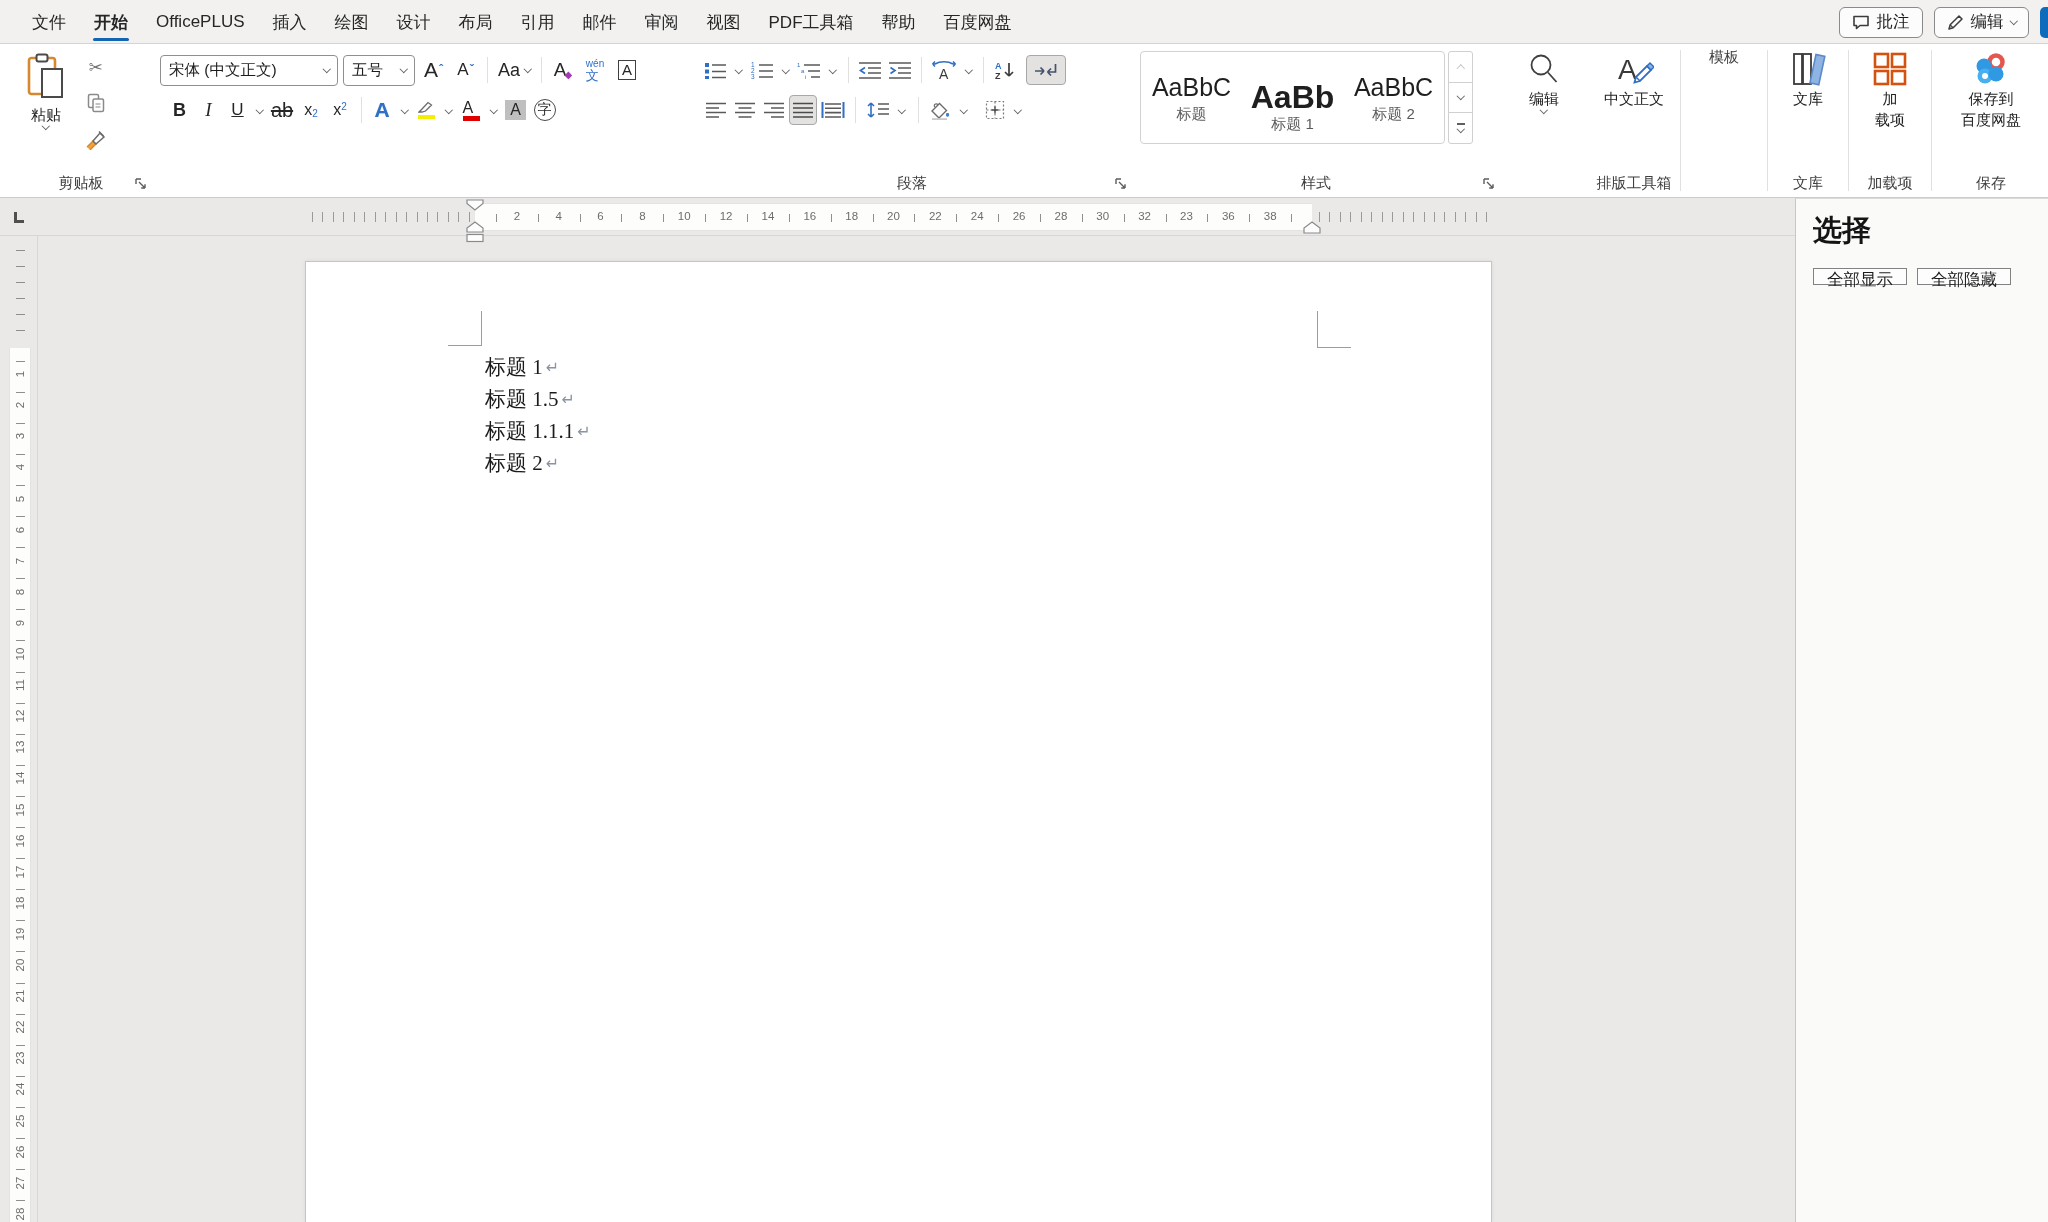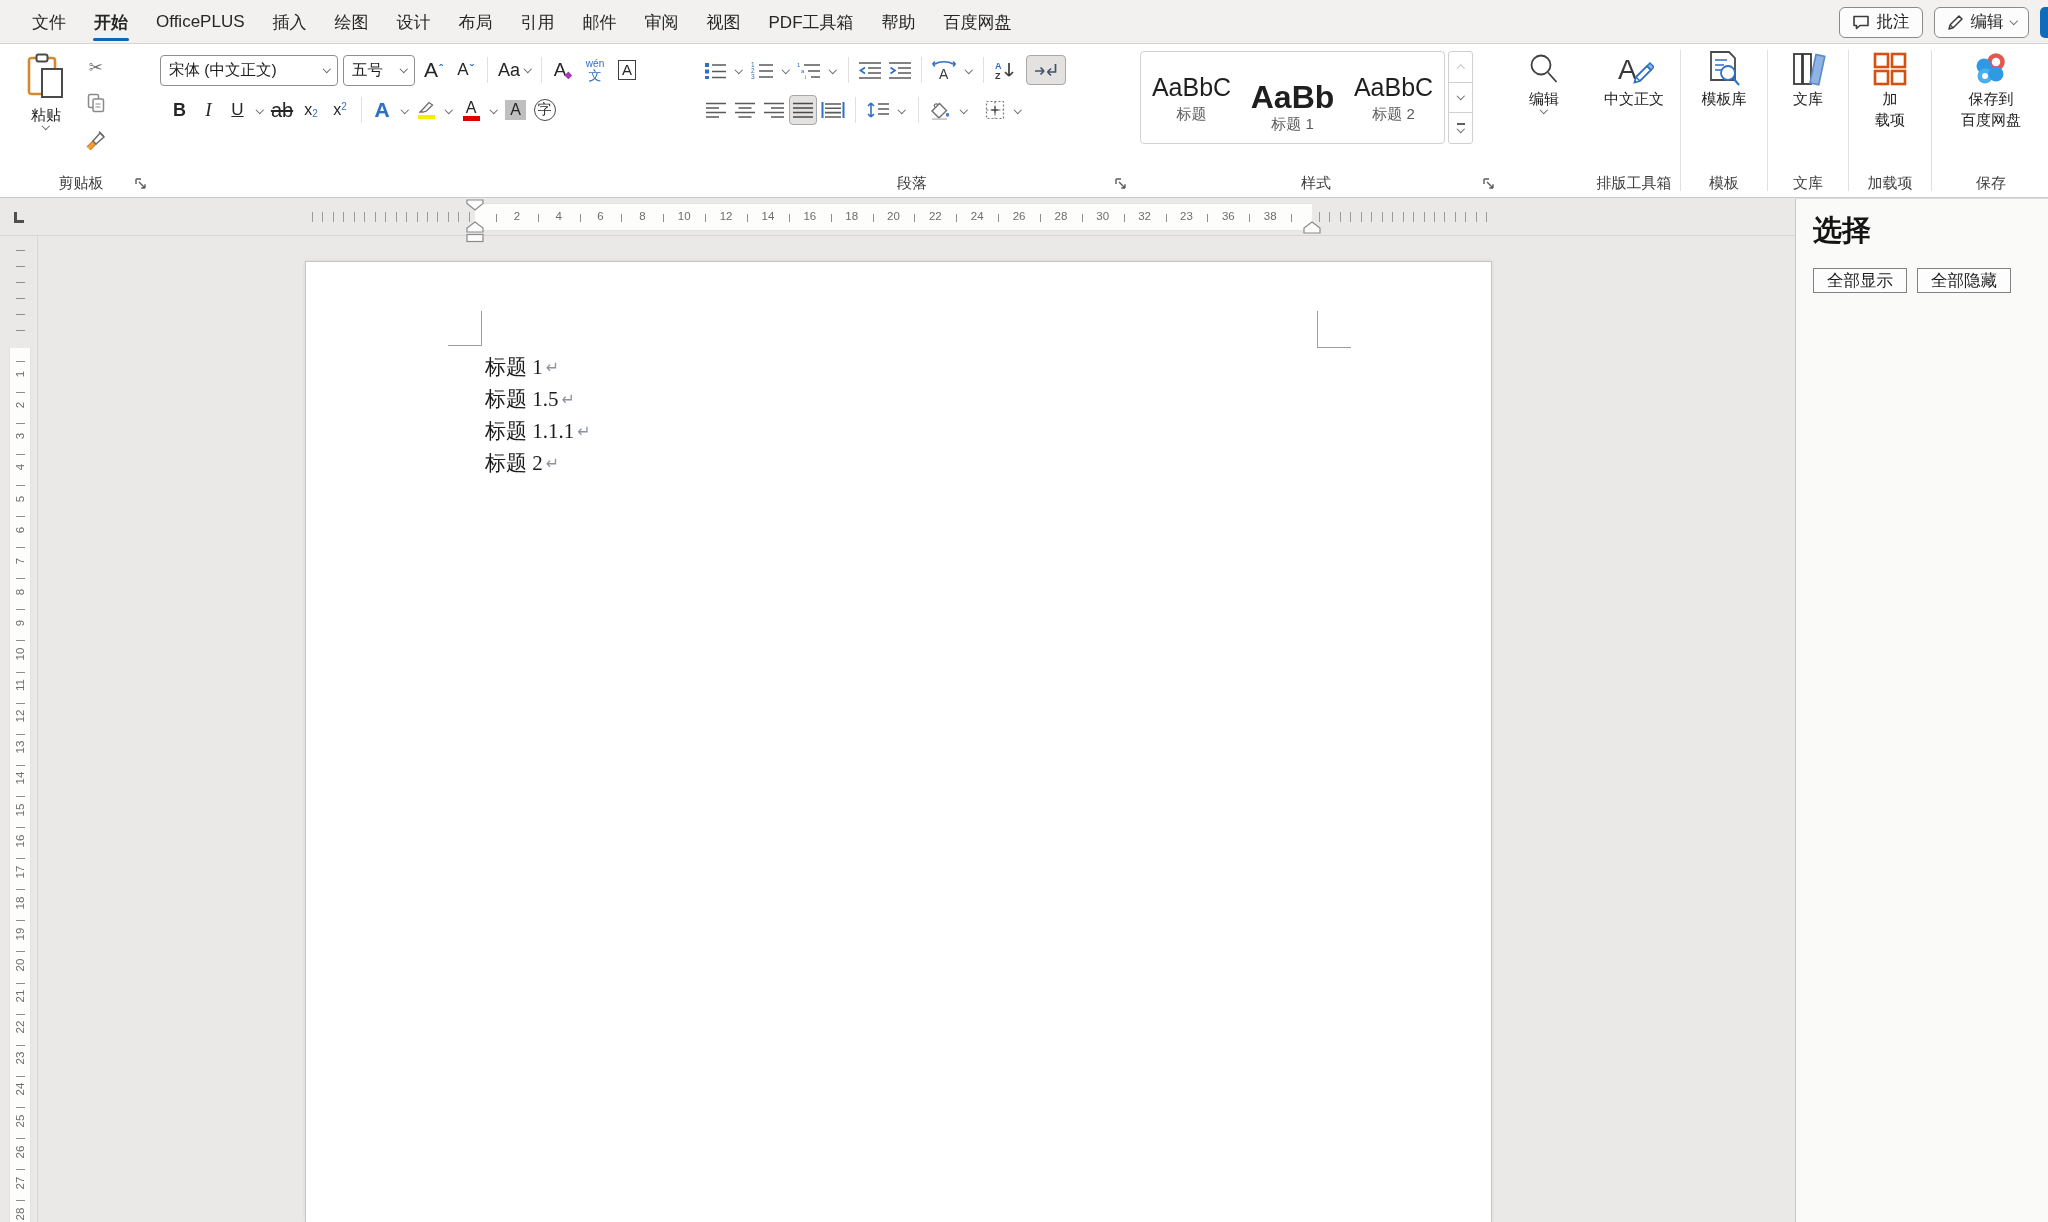--- a/index.html
+++ b/index.html
@@ -34,21 +34,21 @@
   .rlabel { height:27px; position:relative; display:flex; align-items:center; justify-content:center; font-size:15px; color:#3f3f3f; }
   .dlg { position:absolute; right:5px; bottom:7px; width:13px; height:13px; }
   .rsep { width:1px; background:#e2e0de; margin:6px 0; flex:0 0 aupx; }
   .rrow { display:flex; align-items:center; height:40px; }
   .icbtn { display:flex; align-items:center; justify-content:center; height:30px; min-width:27px; border-radius:4px; padding:0 2px; }
   .icbtn.pressed { background:#e3e2e1; border:1px solid #a8a8a8; }
   .combo { height:31px; border:1px solid #8f8f8f; border-radius:4px; background:#fff;
     display:flex; align-items:center; padding:0 8px; font-size:15.5px; color:#1c1c1c; justify-content:space-between; }
   .bigbtn { display:flex; flex-direction:column; align-items:center; padding-top:7px; gap:2px; font-size:15px; color:#232323; line-height:19px; cursor:default; }
   .bicon { height:36px; display:flex; align-items:center; justify-content:center; }
-  .stackbar { display:inline-flex; flex-direction:column; align-items:center; line-height:1; }
+  .stackbar { display:inline-flex; flex-direction:column; line-height:1; }
   .stackbar .bar { width:17px; height:4.5px; margin-top:1.5px; }
   .caret { color:#2f6fc4; font-weight:700; font-size:12px; margin-left:1px; line-height:1; }
 
   
   .gallery { display:flex; border:1px solid #d4d2d0; border-radius:4px; height:93px; margin-top:7px; background:#fff; overflow:hidden; }
   .gst { width:101px; display:flex; flex-direction:column; align-items:center; justify-content:center; cursor:default; }
   .gsp { font-size:25px; color:#1f1f1f; line-height:30px; }
   .gsp.b1 { font-size:32px; font-weight:700;margin-top:21px; }
   .gsl { font-size:15px; color:#5a5a5a; margin-top:3px; }
   .gscroll { width:25px; display:flex; flex-direction:column; margin:7px 0 7px 3px; height:93px; }
@@ -82,21 +82,21 @@
   .doc { position:absolute; left:179px; top:89px; }
   .docline { height:32px; display:flex; align-items:center;
     font-family:"Liberation Serif","DejaVu Serif",serif; font-size:21px; color:#1b1b1b; }
   .pmark { color:#8b94a4; font-size:16px; margin-left:3px; font-family:"DejaVu Sans",sans-serif; }
 
   
   .sidepanel { position:absolute; left:1795px; top:0; right:0; bottom:0; background:#fafaf9;
     border-left:1px solid #c9c7c5; border-top:1px solid #dddbd9; padding:12px 17px; }
   .panel-title { font-size:29px; font-weight:600; color:#141414; }
   .panel-btns { margin-top:17px; display:flex; gap:10px; }
-  .pbtn { height:25px; padding:0 13px; border:1px solid #828282; background:#fdfdfd; font-size:16.5px; color:#1c1c1c; font-family:inherit; }
+  .pbtn { height:17px; padding:0 13px; border:1px solid #828282; background:#fdfdfd; font-size:16.5px; color:#1c1c1c; font-family:inherit; }
 
   svg { display:block; }
   .ticon { display:flex; align-items:center; justify-content:center; }
 </style>
 </head>
 <body>
 
 <div class="menubar">
   <div class="menu-items" id="menu-items">
       <div class="menu-item">文件</div>
@@ -486,33 +486,20 @@
             </div>
             <div>中文正文</div>
           </div>
         </div>
         <div class="rlabel">
           <span>排版工具箱</span>
         </div>
       </div>
       <div class="rsep"></div>
       <div class="rgroup" style="width: 86px;">
-        <div class="rbody center">
-          <div class="bigbtn">
-            <div class="bicon">
-              <svg width="38" height="38" viewBox="0 0 38 38">
-                <path d="M6 2 h18 l6 6 v22 H6 z" fill="#fff" stroke="#4a4a4a" stroke-width="1.8"></path>
-                <path d="M10 10 h12 M10 15 h9 M10 20 h7" stroke="#2f6fc4" stroke-width="1.6"></path>
-                <circle cx="23" cy="23" r="7" fill="#fff" stroke="#2f6fc4" stroke-width="1.8"></circle>
-                <path d="M28 28 L34 35" stroke="#2f6fc4" stroke-width="2"></path>
-              </svg>
-            </div>
-            <div>模板库</div>
-          </div>
-        </div>
         <div class="rlabel">
           <span>模板</span>
         </div>
       </div>
       <div class="rsep"></div>
       <div class="rgroup" style="width: 80px;">
         <div class="rbody center">
           <div class="bigbtn">
             <div class="bicon">
               <svg width="36" height="36" viewBox="0 0 36 36">

